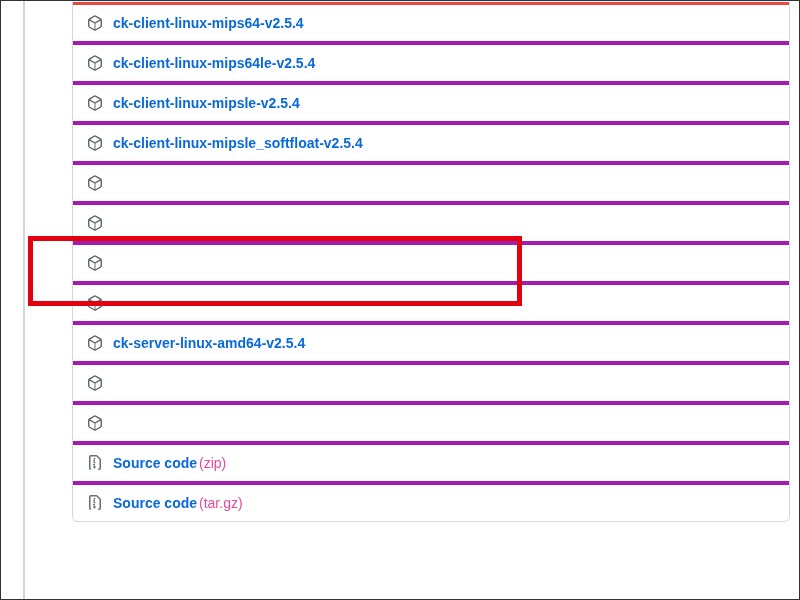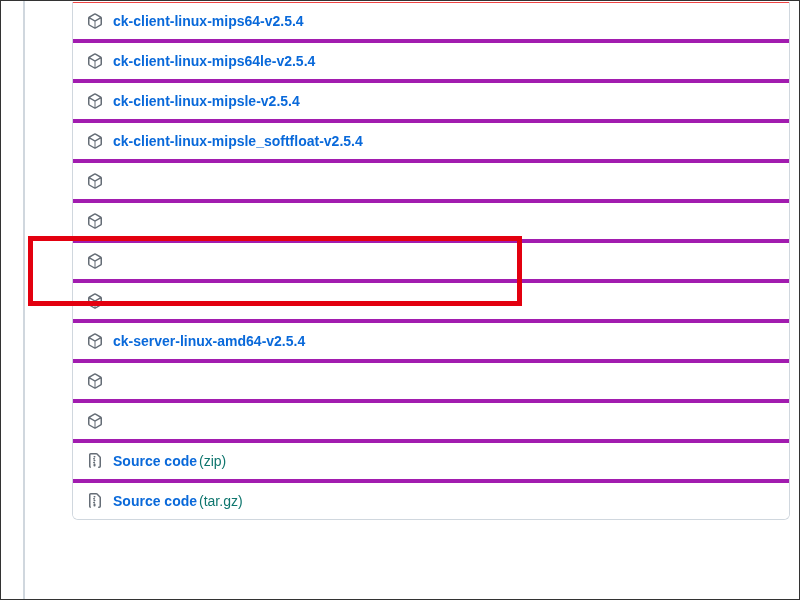--- a/index.html
+++ b/index.html
@@ -34,41 +34,41 @@
       margin-left: 12px;
     }
     .asset-row {
       display: flex;
       align-items: center;
       padding: 10px 14px;
       border-top: 4px solid #a21caf;
       background: #fff;
     }
     .asset-row:first-child {
-      border-top: 1px solid #ef4444;
+      border-top: 3px solid #ef4444;
     }
     .asset-icon {
       flex: 0 0 auto;
       width: 16px;
       height: 16px;
       margin-right: 10px;
       color: #656d76;
       display: flex;
       align-items: center;
       justify-content: center;
     }
     .asset-icon svg { width: 16px; height: 16px; fill: currentColor; }
     .asset-link {
       color: #0969da;
       text-decoration: none;
       font-weight: 600;
       cursor: pointer;
     }
     .asset-suffix {
-      color: #0f766e;
+      color: #ec4899;
       font-weight: 400;
       margin-left: 2px;
     }
     .highlight-box {
       position: absolute;
       border: 5px solid #e3000f;
       pointer-events: none;
       left: 28px;
       top: 236px;
       width: 494px;

